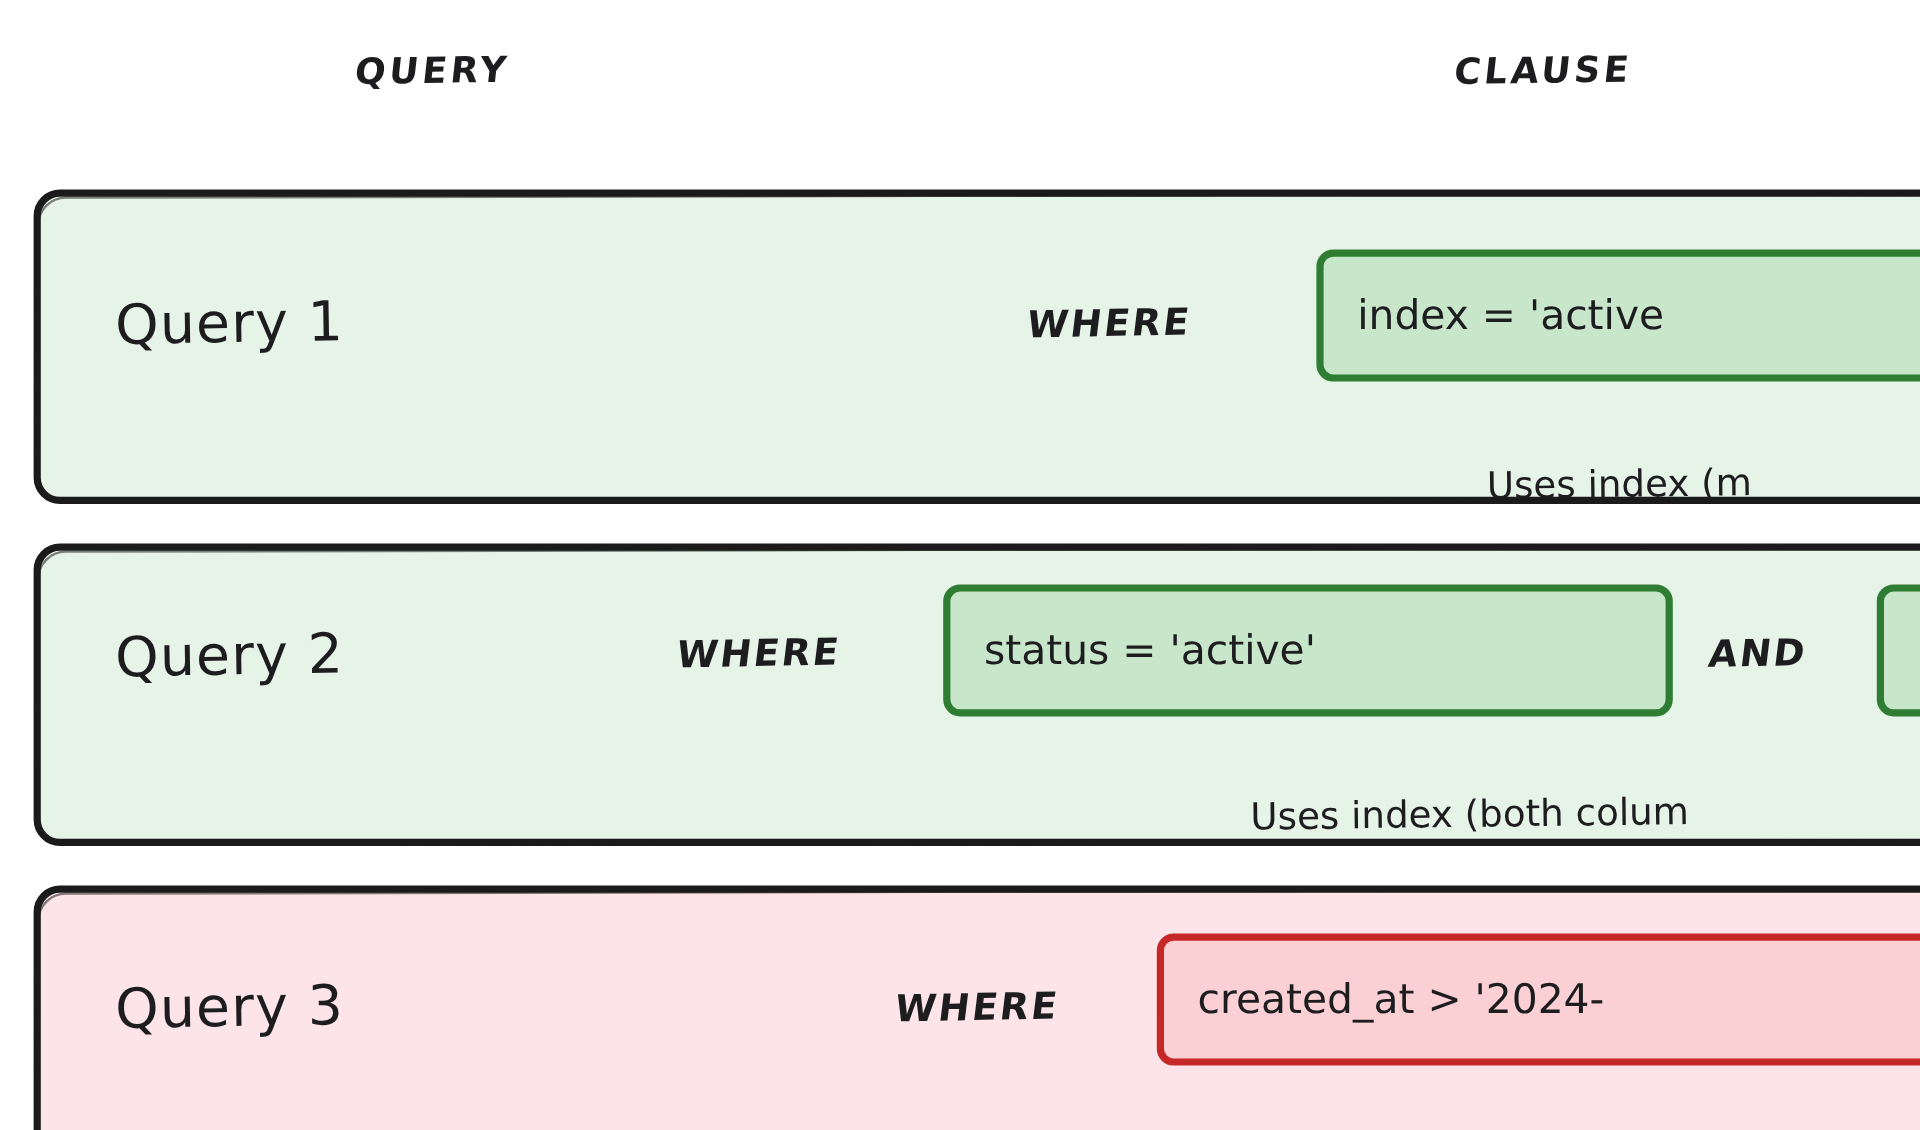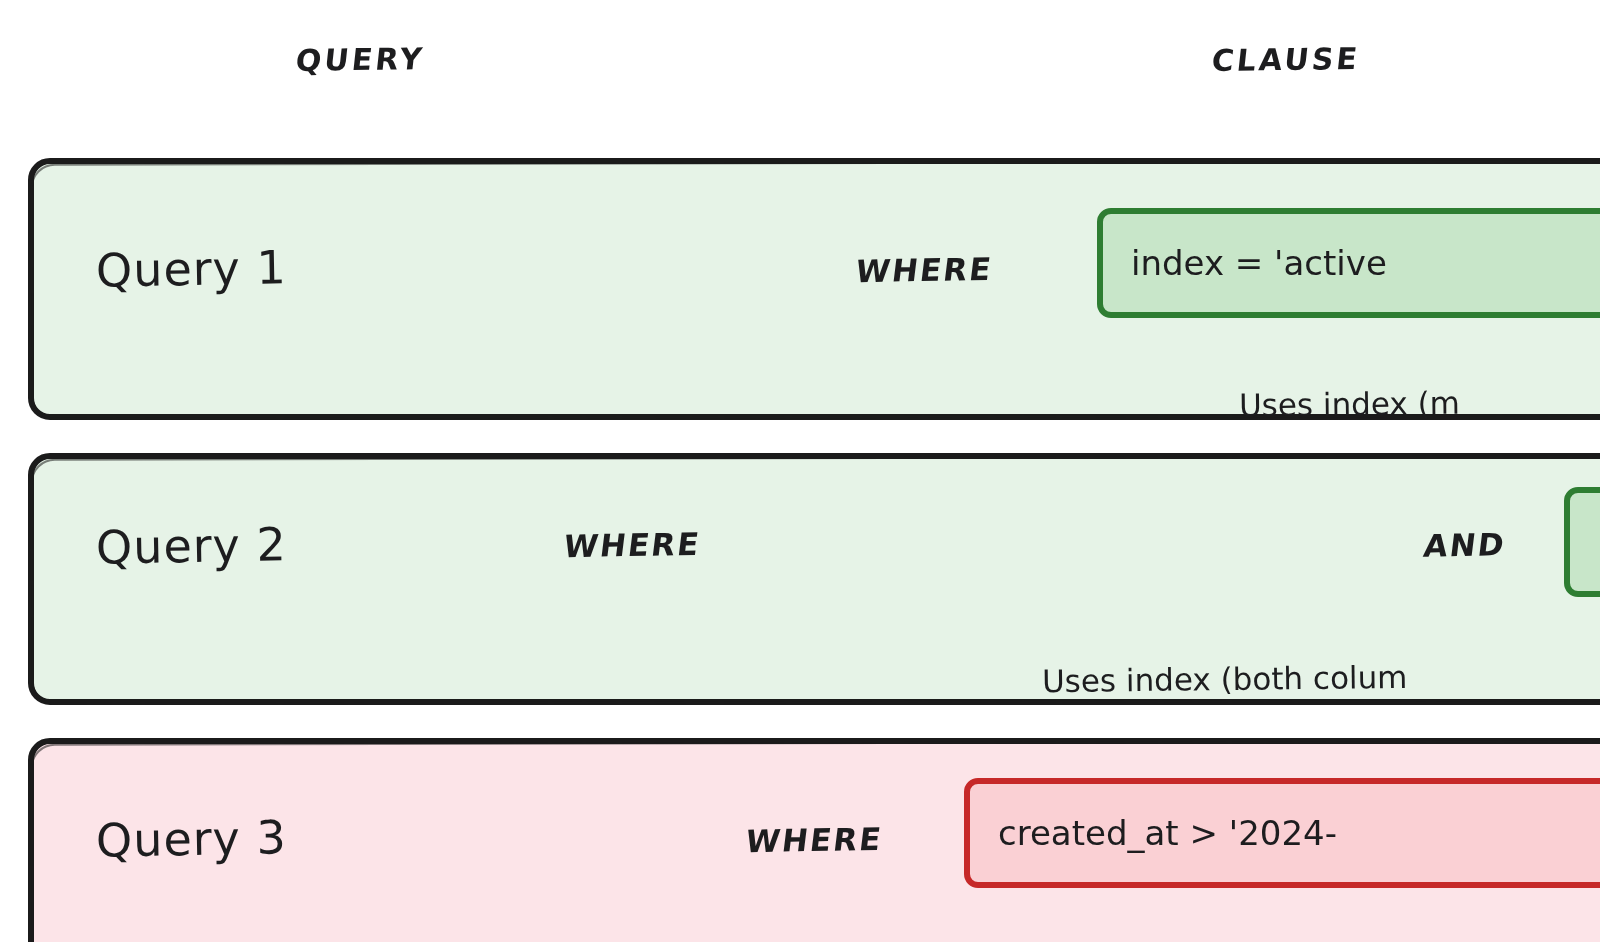--- a/index.html
+++ b/index.html
@@ -165,20 +165,23 @@
     </div>
 
     <div class="note note-1">Uses index (m</div>
   </div>
 
   <div class="card green card-2">
     <div class="handwritten query-label">Query 2</div>
 
     <div class="handwritten kw kw-where">WHERE</div>
 
+    <div class="pill green pill-1">
+      <span>status = 'active'</span>
+    </div>
 
     <div class="handwritten kw kw-and">AND</div>
 
     <div class="pill green pill-2">
       <span></span>
     </div>
 
     <div class="note note-1">Uses index (both colum</div>
   </div>
 

